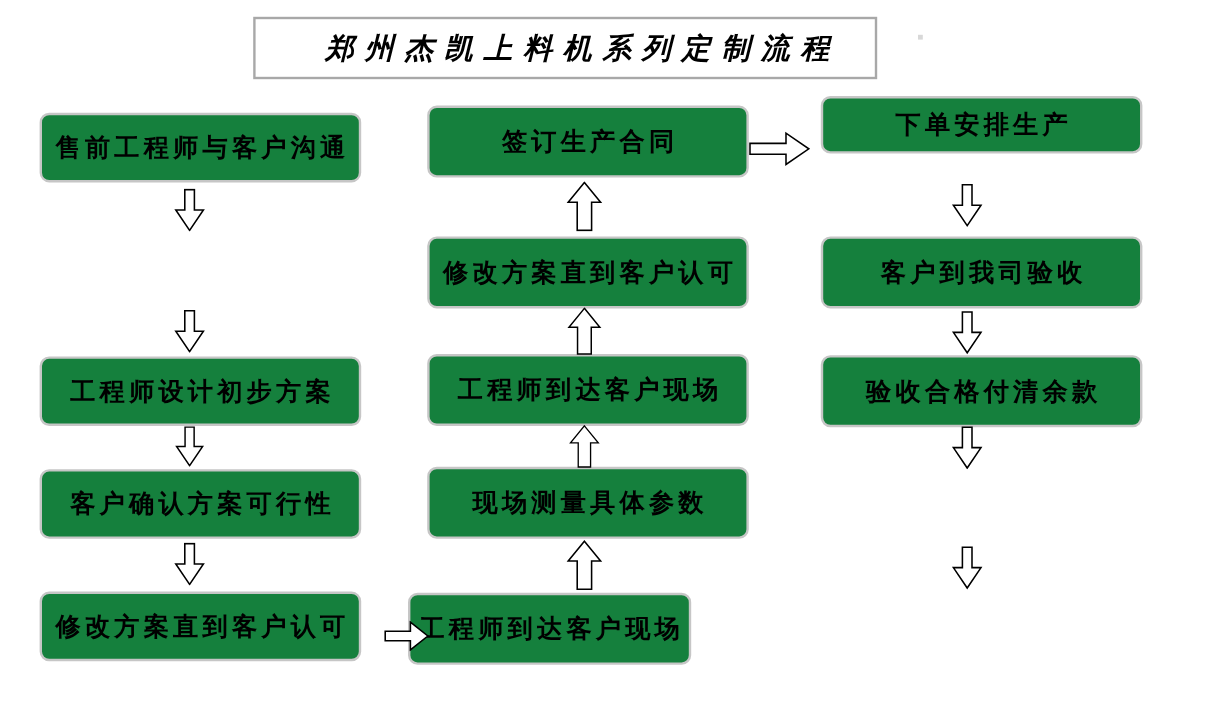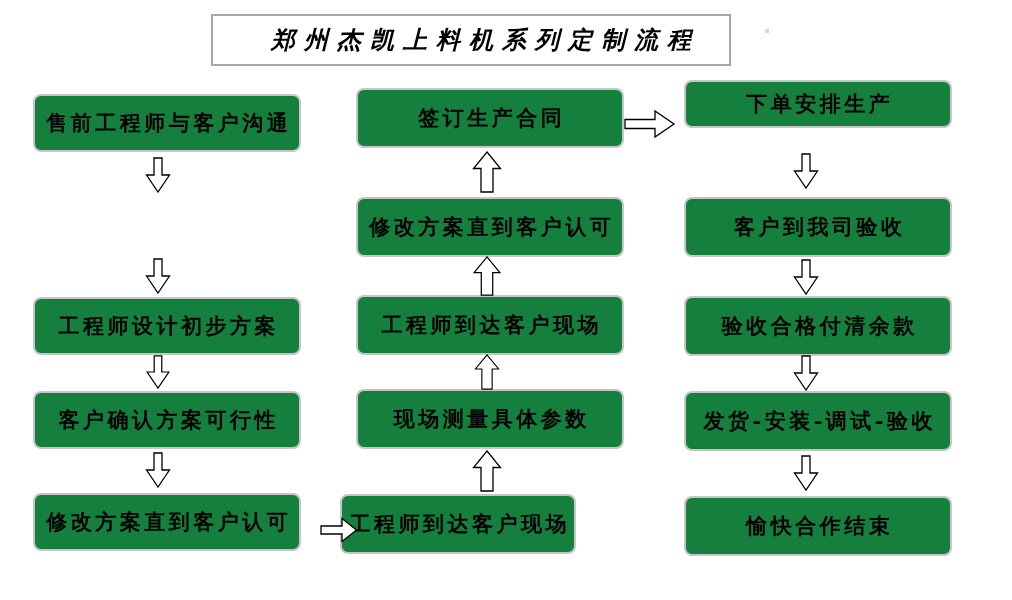--- a/index.html
+++ b/index.html
@@ -68,26 +68,20 @@
 
   <div class="node" style="left:684px;top:80px;width:268px;height:48px">
     <span class="node-label">下单安排生产</span>
   </div>
   <div class="node" style="left:684px;top:197px;width:268px;height:60px">
     <span class="node-label">客户到我司验收</span>
   </div>
   <div class="node" style="left:684px;top:296px;width:268px;height:60px">
     <span class="node-label">验收合格付清余款</span>
   </div>
-  <div class="node" style="left:684px;top:391px;width:268px;height:60px">
-    <span class="node-label">发货-安装-调试-验收</span>
-  </div>
-  <div class="node" style="left:684px;top:496px;width:268px;height:60px">
-    <span class="node-label">愉快合作结束</span>
-  </div>
 
   <svg class="arrow" style="left:145px;top:157px" width="26" height="36" viewBox="0 0 26 36">
       <path d="M9 1 L17 1 L17 18 L24.5 18 L13 35 L1.5 18 L9 18 Z" fill="#fff" stroke="#000" stroke-width="1.3"></path>
     </svg>
   <svg class="arrow" style="left:145px;top:258px" width="26" height="36" viewBox="0 0 26 36">
       <path d="M9 1 L17 1 L17 18 L24.5 18 L13 35 L1.5 18 L9 18 Z" fill="#fff" stroke="#000" stroke-width="1.3"></path>
     </svg>
   <svg class="arrow" style="left:145px;top:355px" width="26" height="34" viewBox="0 0 26 36">
       <path d="M9 1 L17 1 L17 18 L24.5 18 L13 35 L1.5 18 L9 18 Z" fill="#fff" stroke="#000" stroke-width="1.3"></path>
     </svg>

